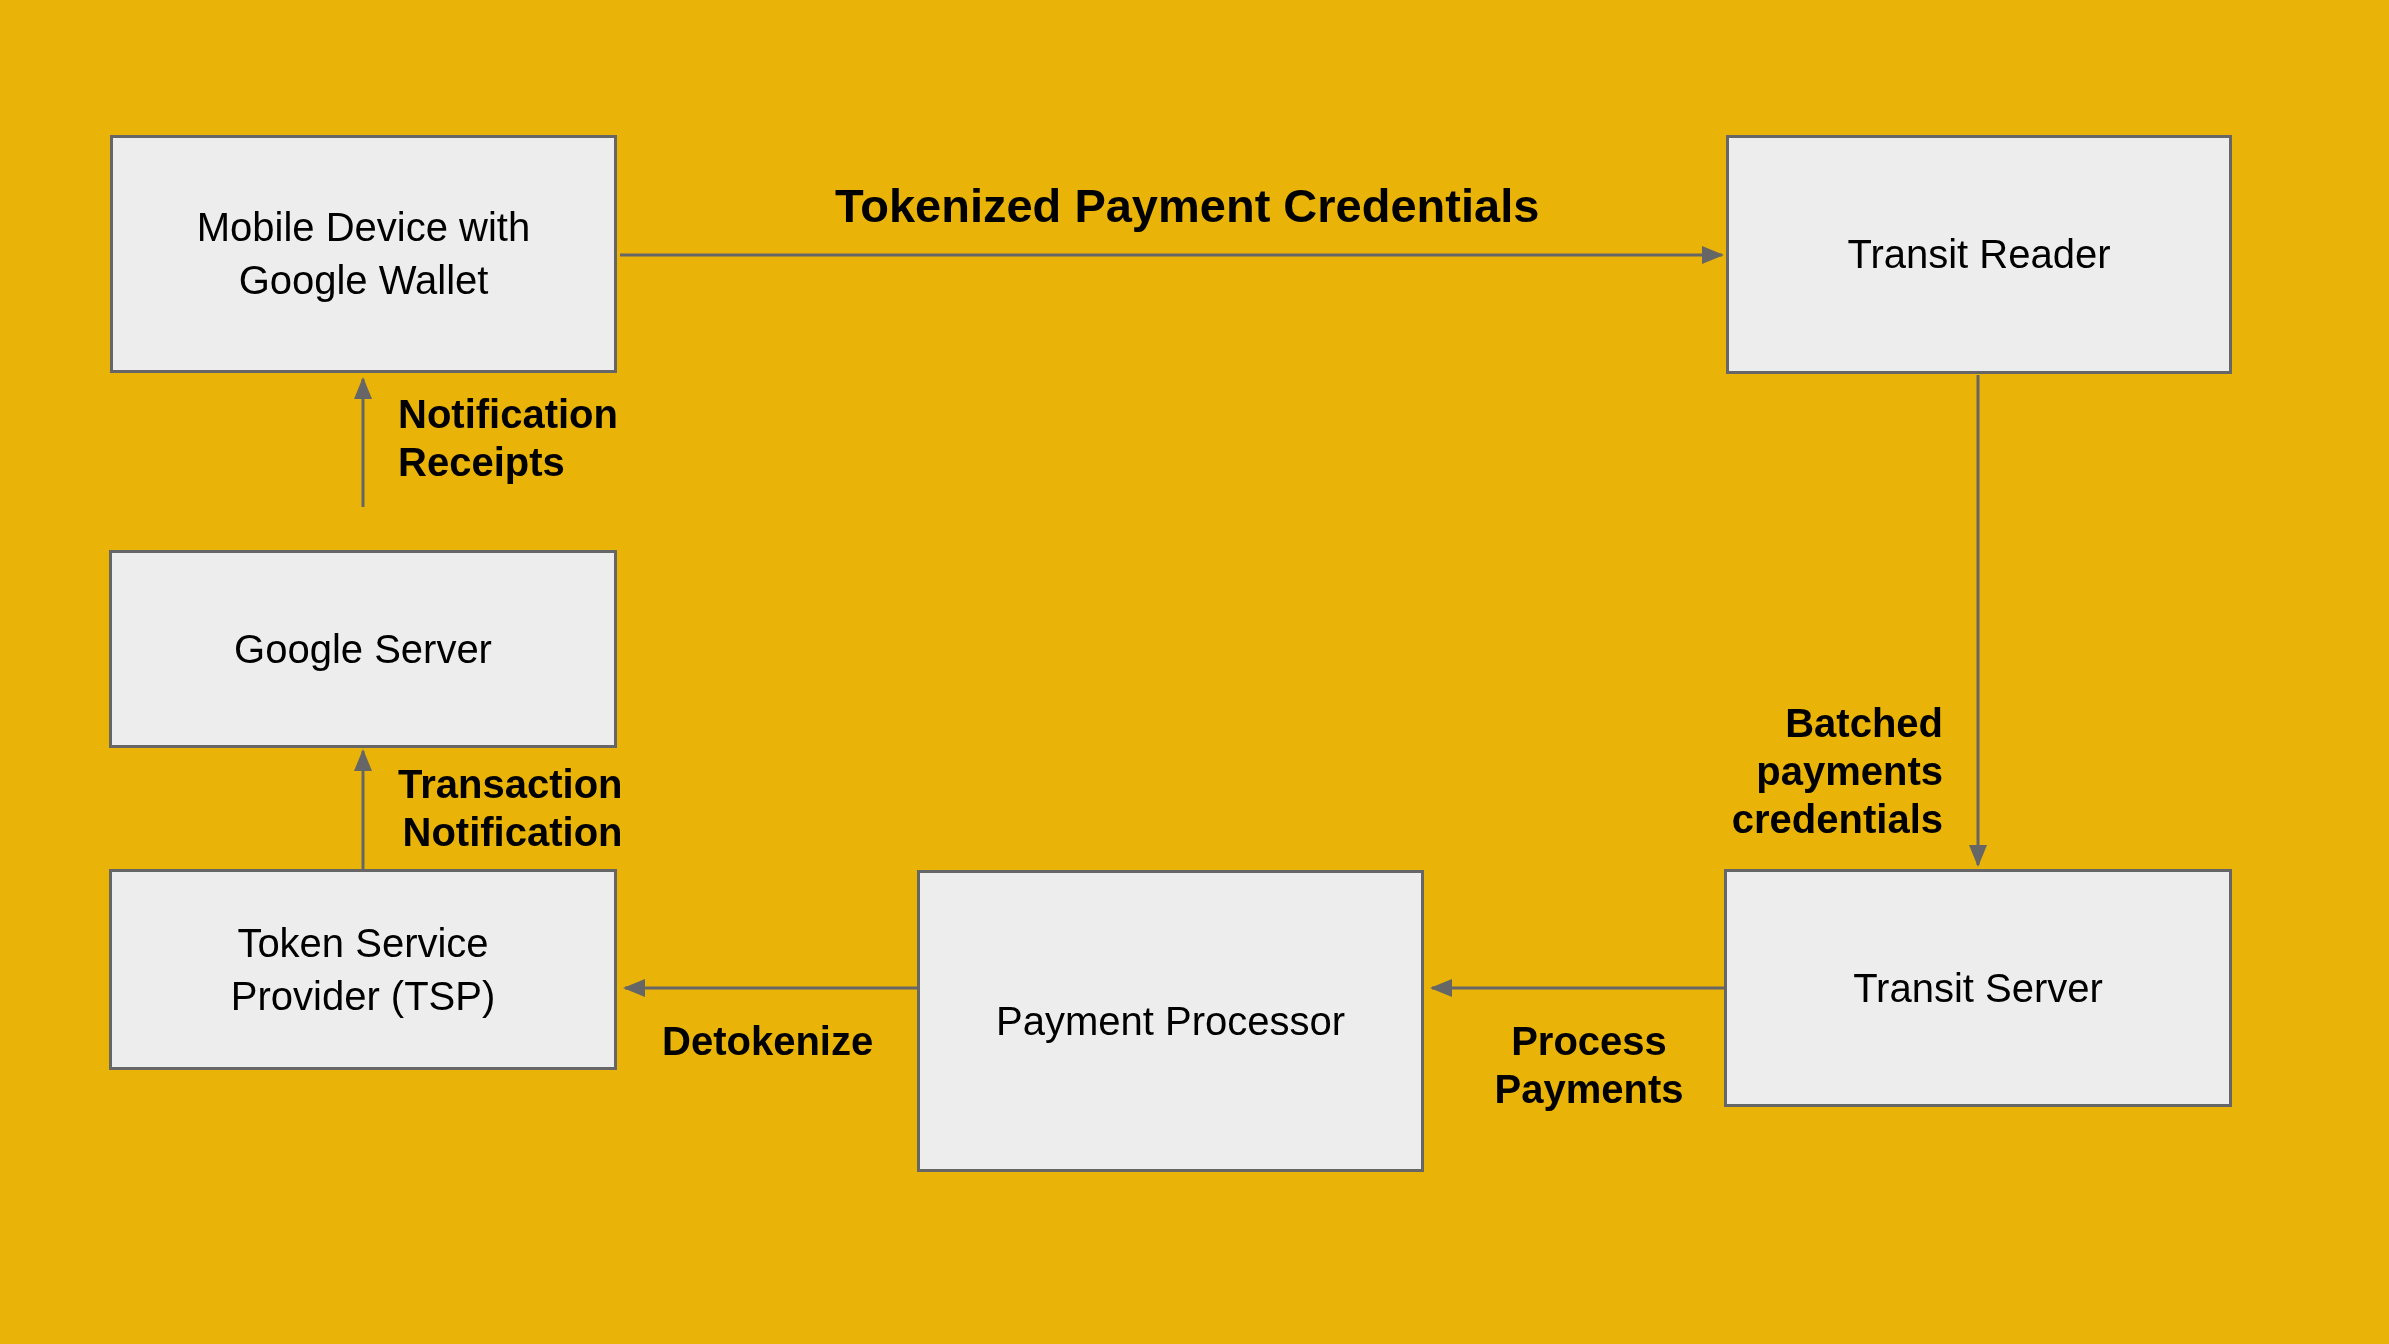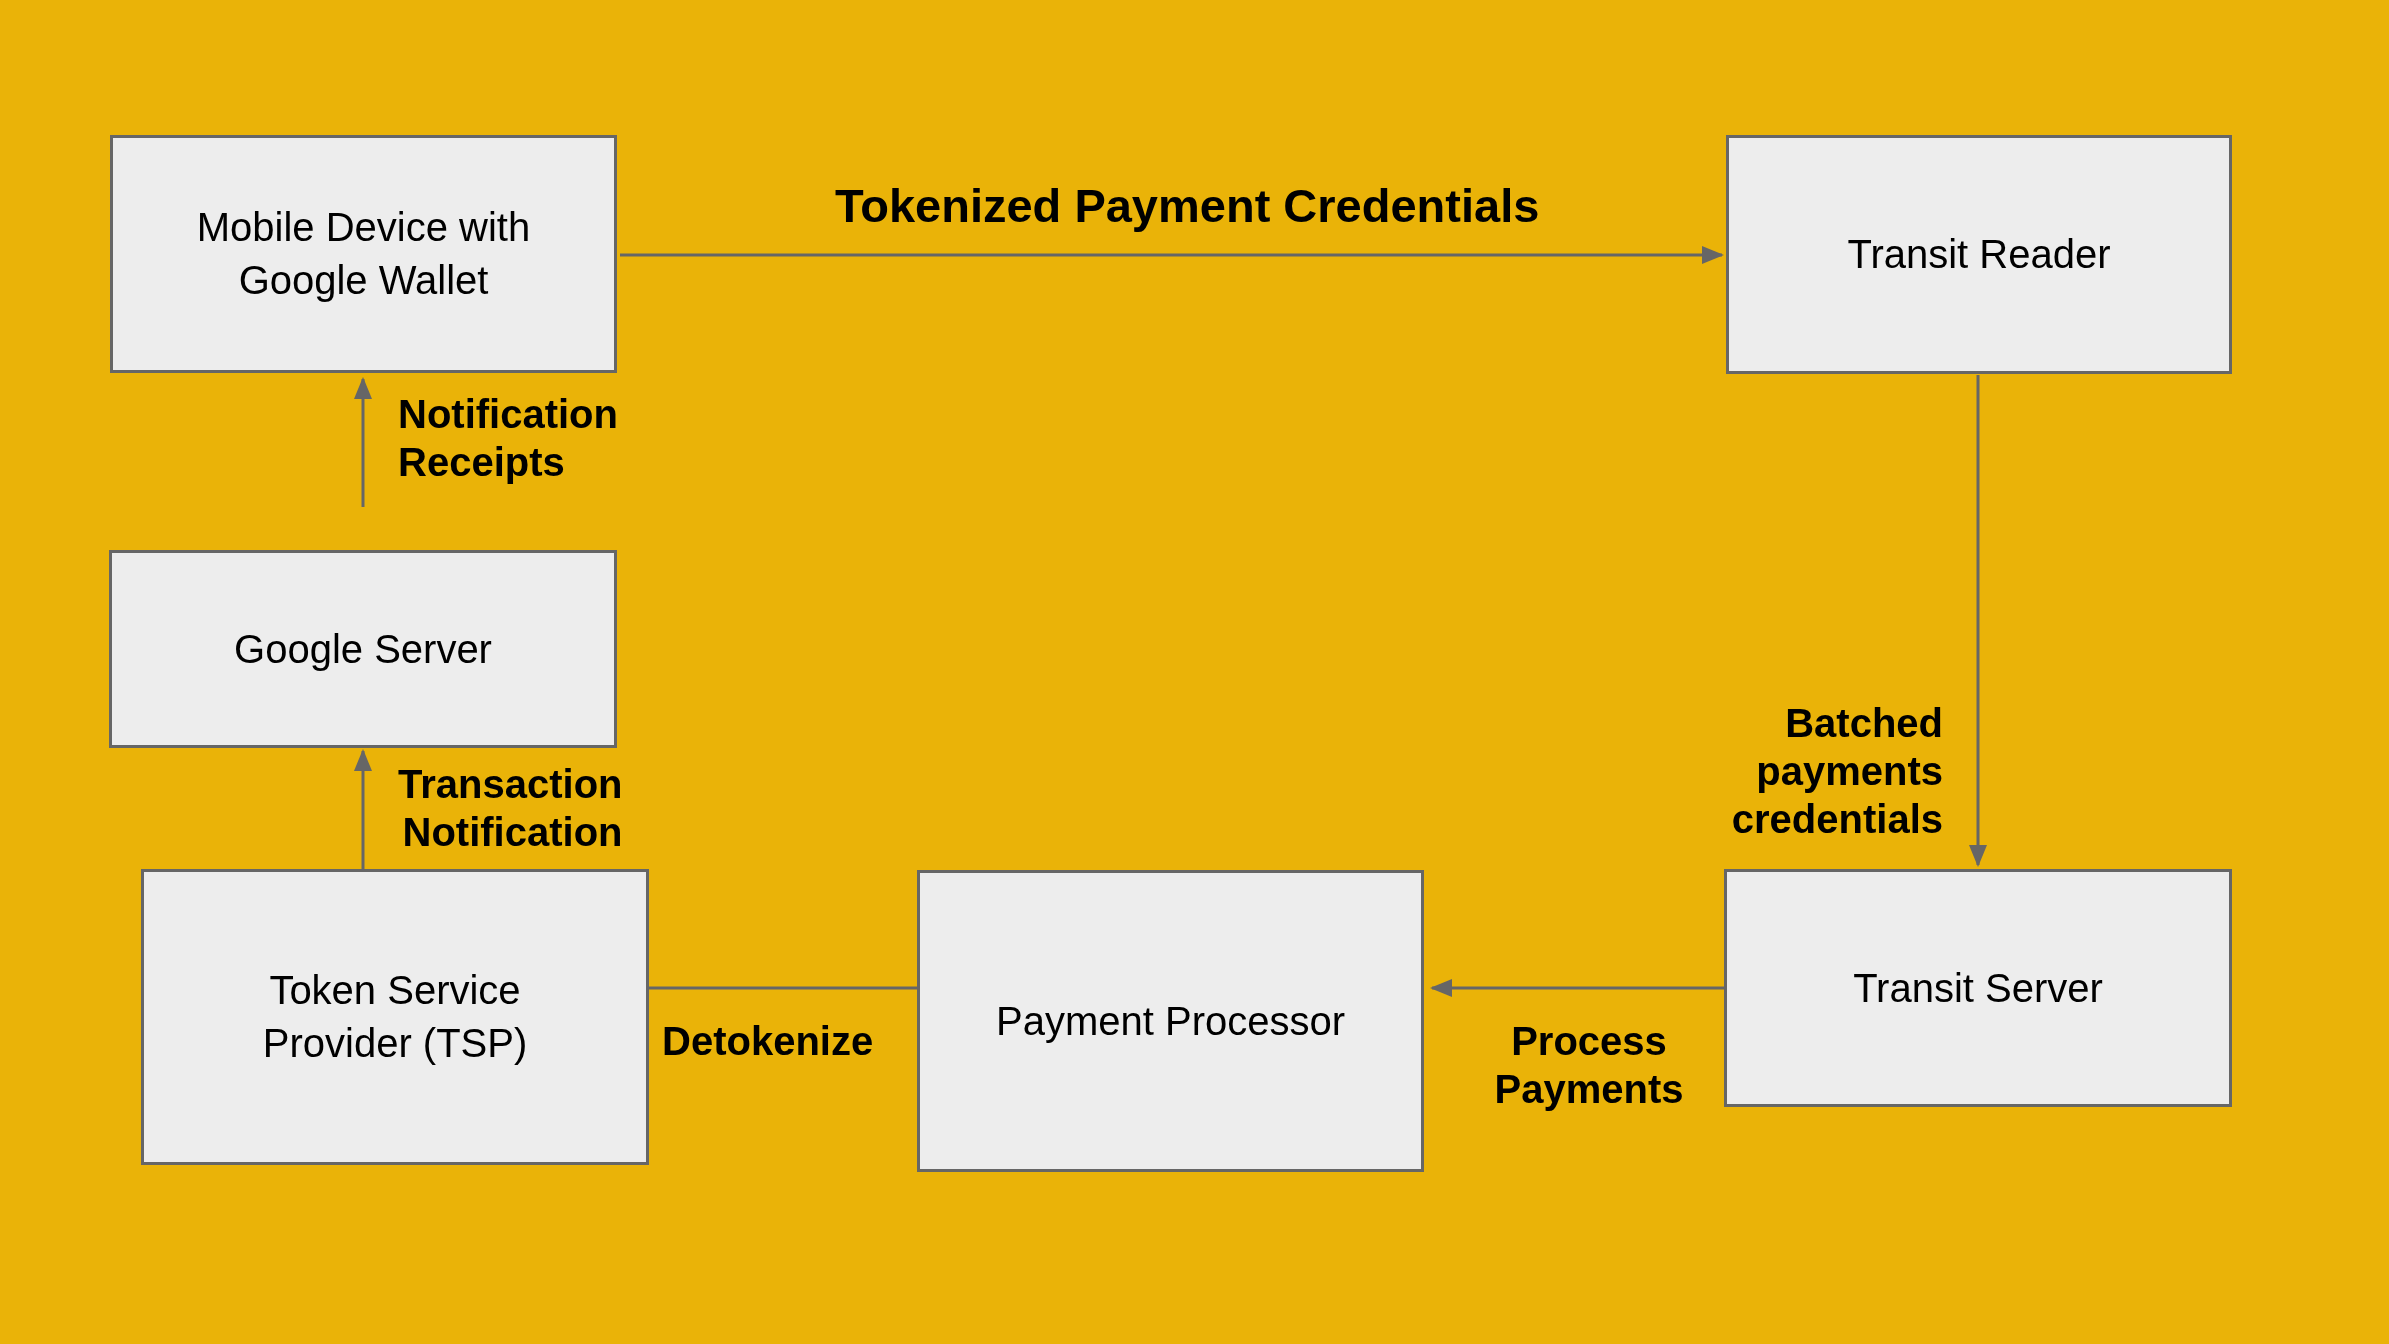--- a/index.html
+++ b/index.html
@@ -35,21 +35,21 @@
   .node .node-label {
     font-size: 40px;
     line-height: 53px;
     color: #000000;
     font-weight: 400;
   }
   .node .node-label span { display: block; }
   #node-mobile-device       { left: 110px;  top: 135px; width: 507px; height: 238px; }
   #node-transit-reader      { left: 1726px; top: 135px; width: 506px; height: 239px; }
   #node-google-server       { left: 109px;  top: 522px; width: 508px; height: 198px; margin-top: 28px; }
-  #node-tsp                 { left: 109px;  top: 869px; width: 508px; height: 296px; margin-left: 32px; }
+  #node-tsp                 { left: 109px;  top: 869px; width: 508px; height: 201px; }
   #node-payment-processor   { left: 917px;  top: 870px; width: 507px; height: 302px; }
   #node-transit-server      { left: 1724px; top: 869px; width: 508px; height: 238px; }
 
   .edge-label {
     position: absolute;
     font-weight: 700;
     font-size: 40px;
     line-height: 48px;
     color: #000000;
     white-space: nowrap;

